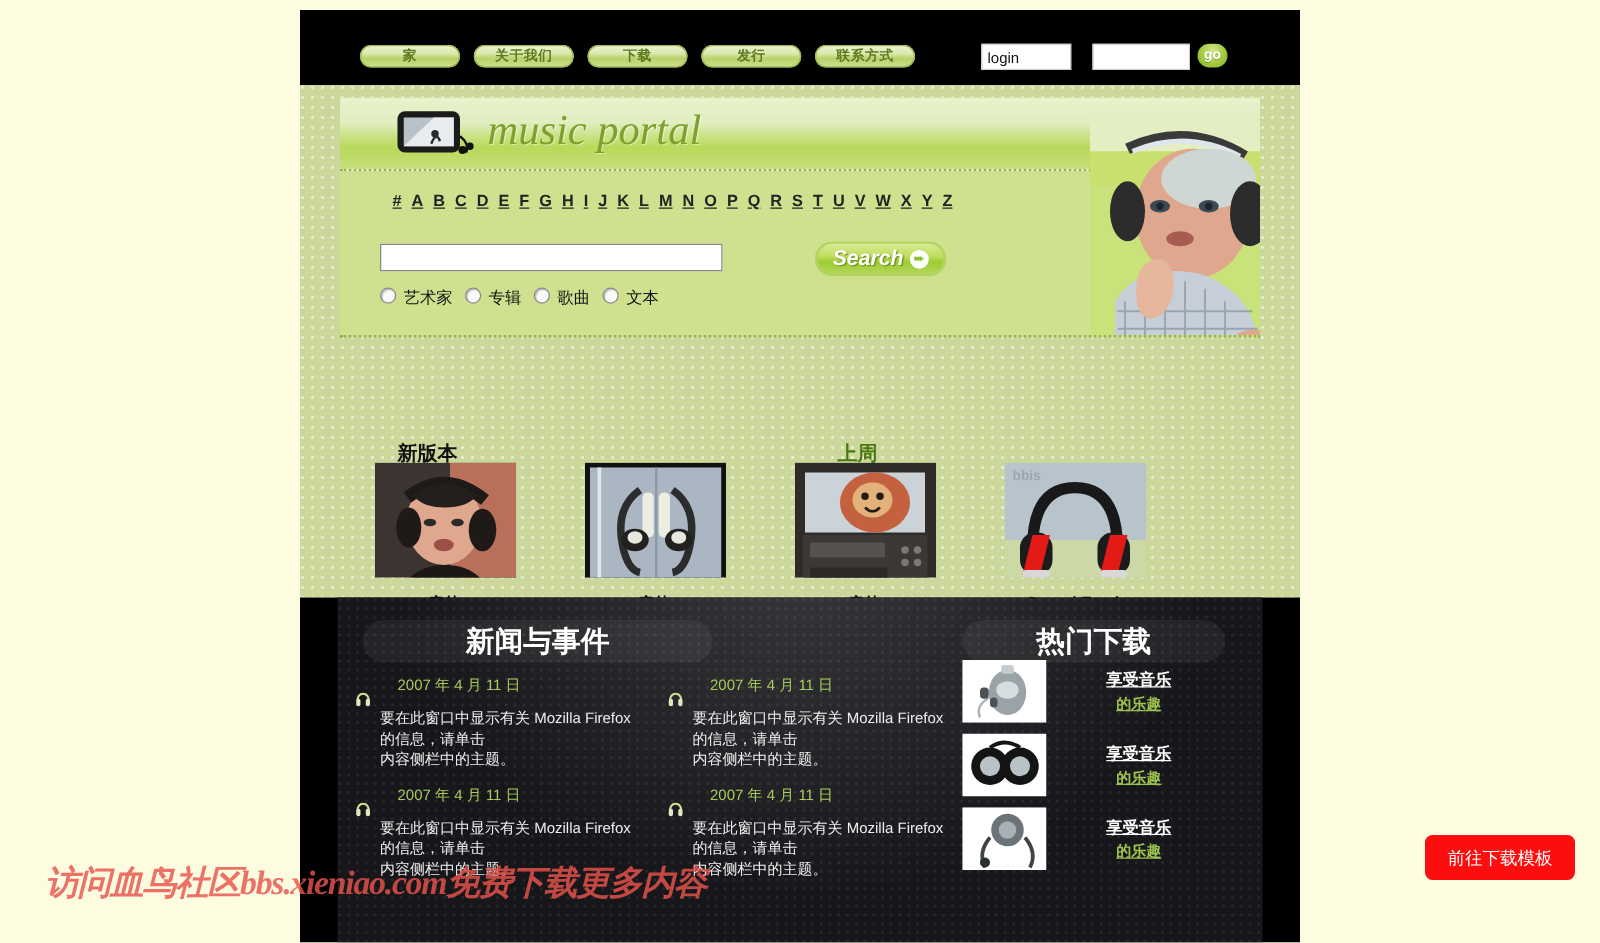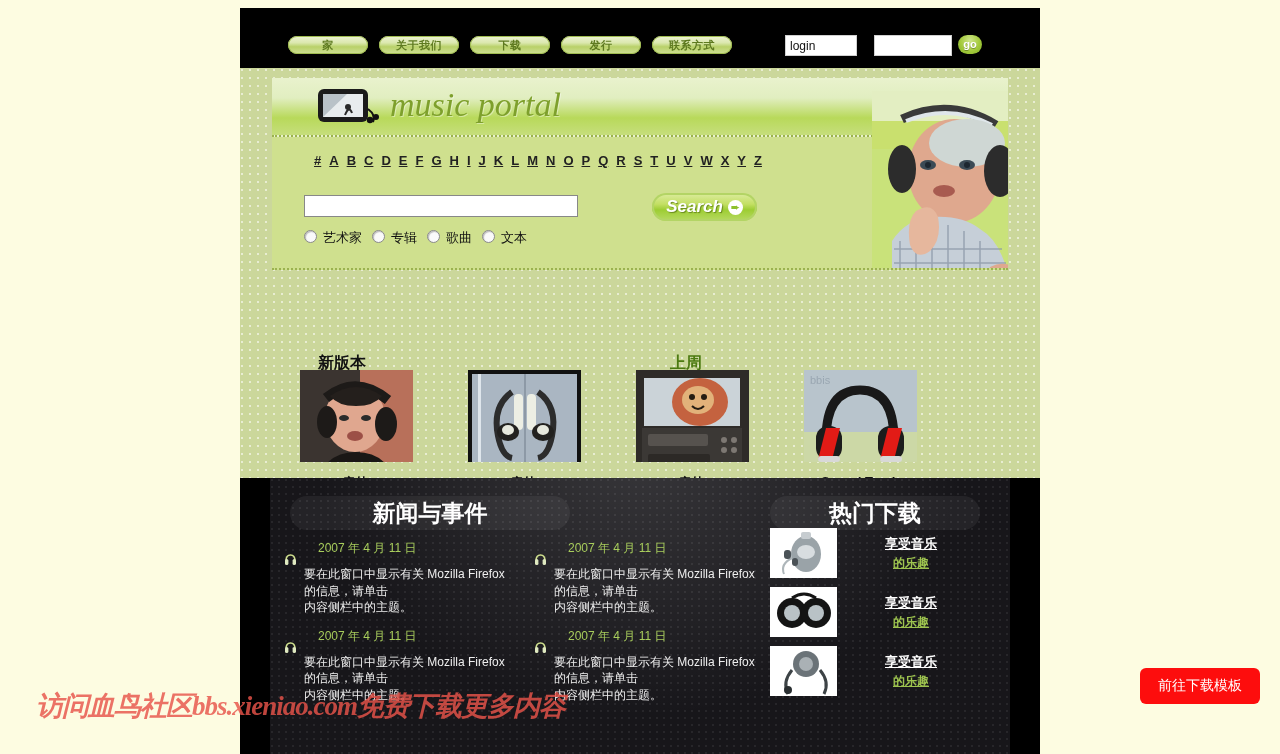--- a/index.html
+++ b/index.html
@@ -68,21 +68,21 @@
      border:1px solid #8a8a8a;vertical-align:-1px;margin-right:6px;cursor:pointer;
      box-shadow:inset 1px 1px 1px rgba(0,0,0,.25);}
 
   .baby{position:absolute;left:600px;top:13px;width:163px;height:196px;overflow:hidden;}
 
   
   .rel-head-new{position:absolute;left:78px;top:285px;font-size:16px;font-weight:bold;color:#111;}
   .rel-head-week{position:absolute;left:430px;top:285px;font-size:16px;font-weight:bold;color:#4c7a12;}
   .rel-row{position:absolute;left:32px;top:302px;width:736px;display:flex;}
   .rel-item{width:168px;text-align:center;}
-  .rel-thumb{width:113px;height:92px;margin:0 auto;overflow:hidden;}
+  .rel-thumb{width:113px;height:92px;margin:0 auto;overflow:hidden;font-weight:bold;}
   .rel-t1{color:#111;font-size:13px;font-weight:bold;text-decoration:underline;margin-top:12px;display:block;cursor:pointer;}
   .rel-t2{color:#7e9c46;font-size:13px;font-weight:bold;text-decoration:underline;margin-top:3px;display:block;cursor:pointer;}
   .viewmore{position:absolute;left:705px;top:452px;font-size:13px;font-weight:bold;color:#111;text-decoration:underline;cursor:pointer;}
 
   
   .dark{position:relative;margin-top:0;height:276px;background:#000;}
   .darkinner{position:absolute;left:30px;top:0;width:740px;height:276px;
      background:#17161a;
      background-image:
        radial-gradient(ellipse at 50% -10%, rgba(255,255,255,.14) 0%, rgba(255,255,255,0) 62%),
@@ -107,21 +107,21 @@
   .dlmeta{flex:1;text-align:center;}
   .dl1{color:#fff;font-size:13px;font-weight:bold;text-decoration:underline;display:block;cursor:pointer;}
   .dl2{color:#9dc34f;font-size:12px;font-weight:bold;text-decoration:underline;display:block;margin-top:2px;cursor:pointer;}
 
   
   .watermark{position:absolute;left:36px;top:688px;font-family:"Liberation Serif","DejaVu Serif",serif;
      font-style:italic;font-weight:bold;font-size:27px;color:#e8544a;opacity:.82;white-space:nowrap;
      letter-spacing:-1px;}
   
   .floatbtn{position:absolute;left:1140px;top:668px;width:120px;height:36px;border-radius:6px;
-     background:#fd0d0d;color:#fff;font-size:14px;text-align:center;line-height:36px;cursor:pointer;font-family:Liberation Mono, monospace;}
+     background:#fd0d0d;color:#fff;font-size:14px;text-align:center;line-height:36px;cursor:pointer;}
 </style>
 </head>
 <body>
 
 <div class="page">
 
   <div class="site">
 
     <div class="topbar">
       <div class="nav-buttons">

